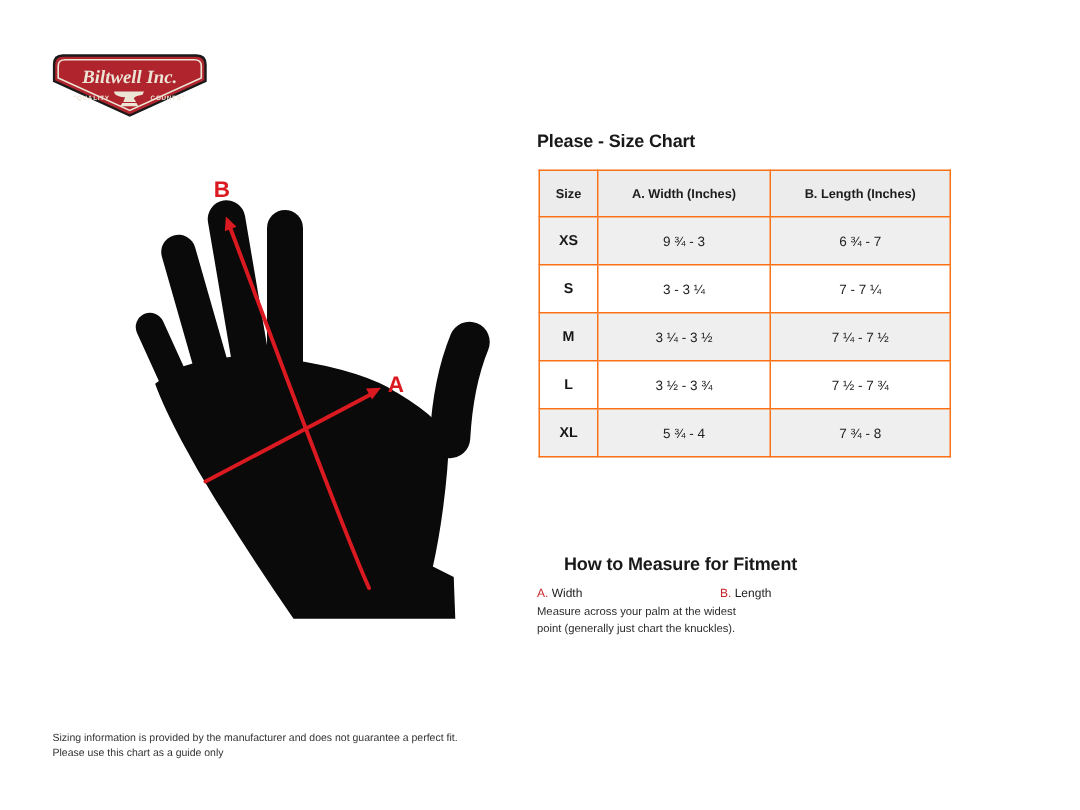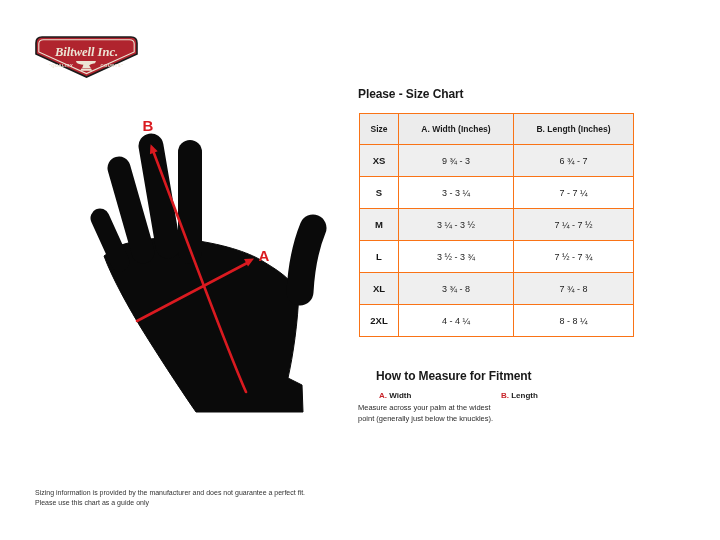--- a/index.html
+++ b/index.html
@@ -27,21 +27,21 @@
   .size-table tbody tr:nth-child(odd) td{background:#efefef;}
   .size-table tbody tr:nth-child(even) td{background:#ffffff;}
 
   .measure-title{
     position:absolute;left:376px;top:369px;
     font-size:12px;font-weight:bold;letter-spacing:-0.1px;color:#191919;
   }
   .measure-col{position:absolute;top:391px;}
   .measure-col.a{left:358px;width:140px;}
   .measure-col.b{left:480px;width:150px;}
-  .measure-label{font-size:8px;font-weight:bold;color:#1c1c1c;margin-bottom:3px;margin-left:21px;}
+  .measure-label{font-size:8px;font-weight:normal;color:#1c1c1c;margin-bottom:3px;}
   .measure-label .prefix{color:#c9252b;}
   .measure-text{font-size:7.5px;line-height:10.5px;color:#2c2c2c;}
 
   .footer{position:absolute;left:35px;top:488px;font-size:7px;line-height:9.5px;color:#333;}
 </style>
 </head>
 <body>
 
 <svg class="logo" viewBox="0 0 103 42">
   <path d="M7 1 H96 Q102 1 102 7 V18 L51.5 41 L1 18 V7 Q1 1 7 1 Z" fill="#b0242e" stroke="#1a1a1a" stroke-width="1.6"></path>
@@ -121,39 +121,34 @@
       <td>3 ¼ - 3 ½</td>
       <td>7 ¼ - 7 ½</td>
     </tr>
     <tr>
       <td>L</td>
       <td>3 ½ - 3 ¾</td>
       <td>7 ½ - 7 ¾</td>
     </tr>
     <tr>
       <td>XL</td>
-      <td>3 ¾ - 8</td>
+      <td>5 ¾ - 4</td>
       <td>7 ¾ - 8</td>
-    </tr>
-    <tr>
-      <td>2XL</td>
-      <td>4 - 4 ¼</td>
-      <td>8 - 8 ¼</td>
     </tr>
   </tbody>
 </table>
 
 <div class="measure-title">How to Measure for Fitment</div>
 
 <div class="measure-col a">
   <div class="measure-label">
     <span class="prefix">A.</span>
     <span>Width</span>
   </div>
-  <div class="measure-text">Measure across your palm at the widest point (generally just below the knuckles).</div>
+  <div class="measure-text">Measure across your palm at the widest point (generally just chart the knuckles).</div>
 </div>
 
 <div class="measure-col b">
   <div class="measure-label">
     <span class="prefix">B.</span>
     <span>Length</span>
   </div>
 </div>
 
 <div class="footer">

